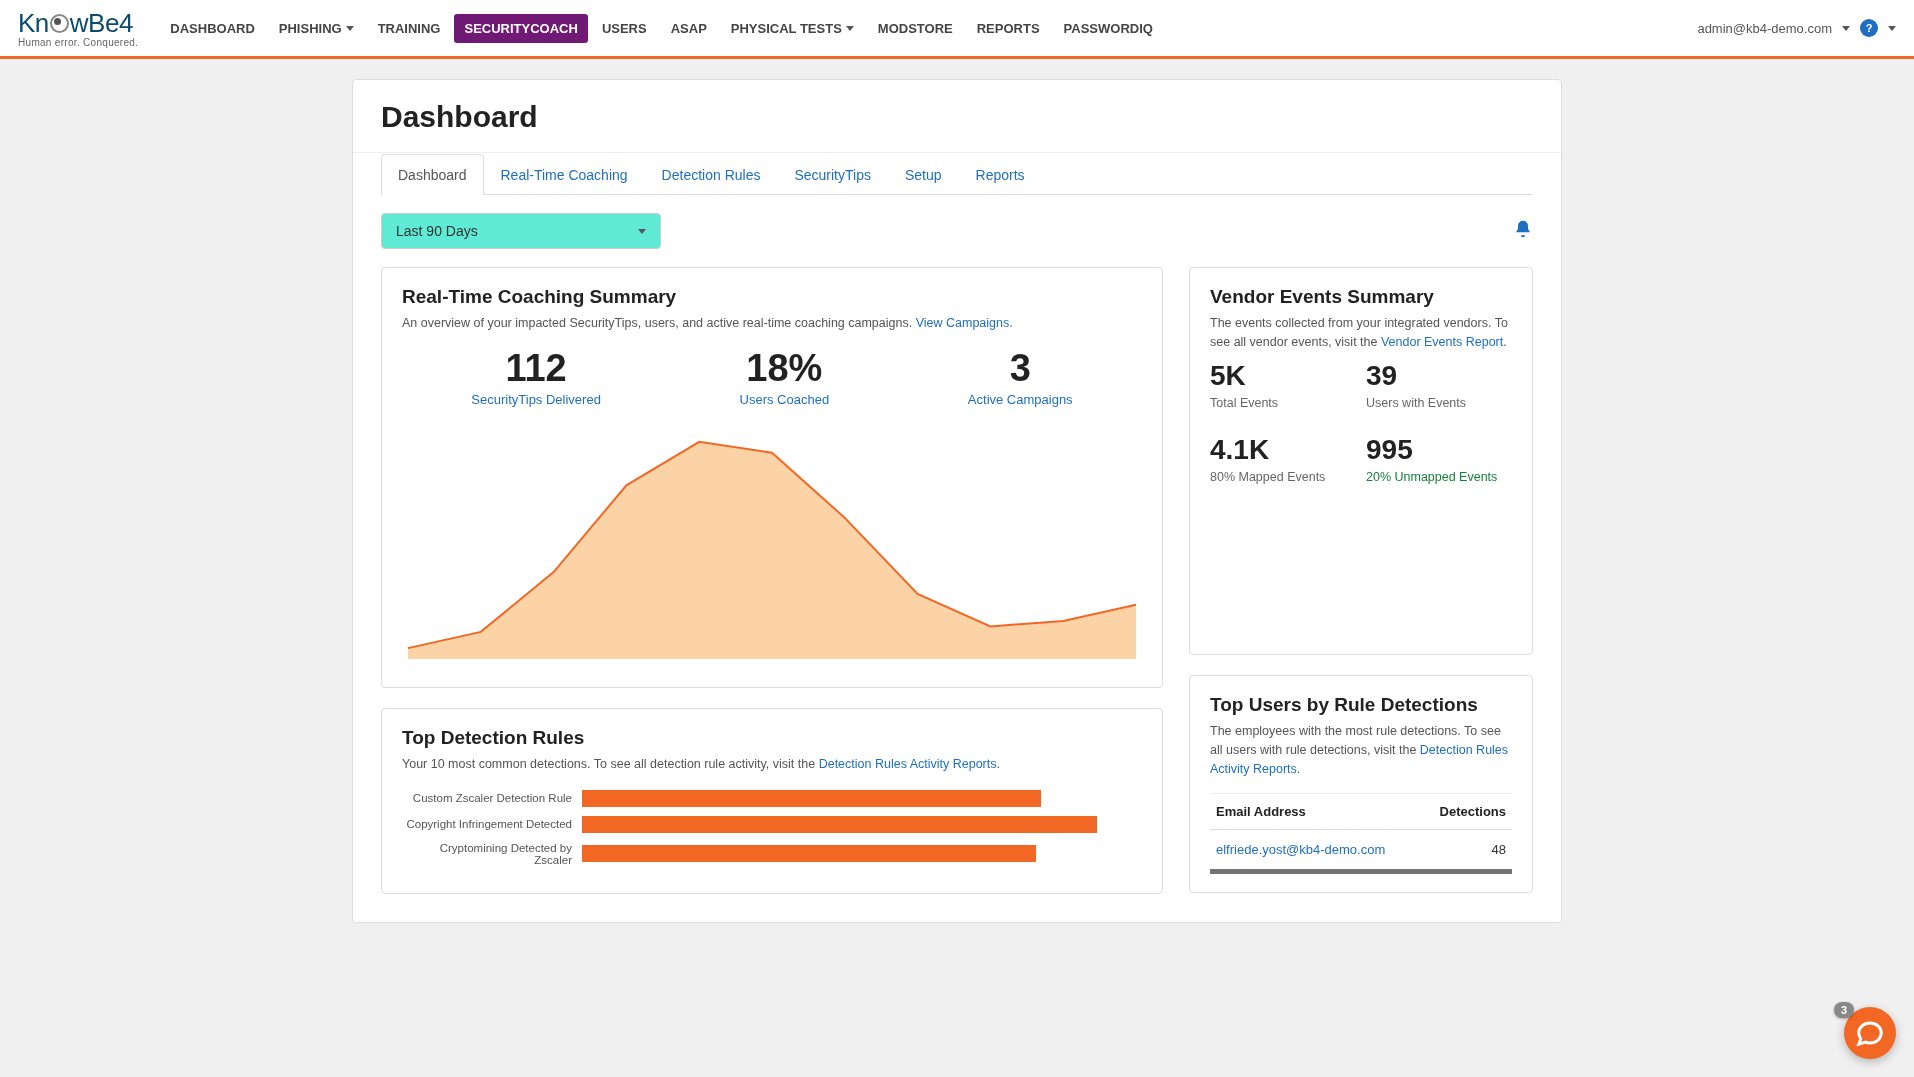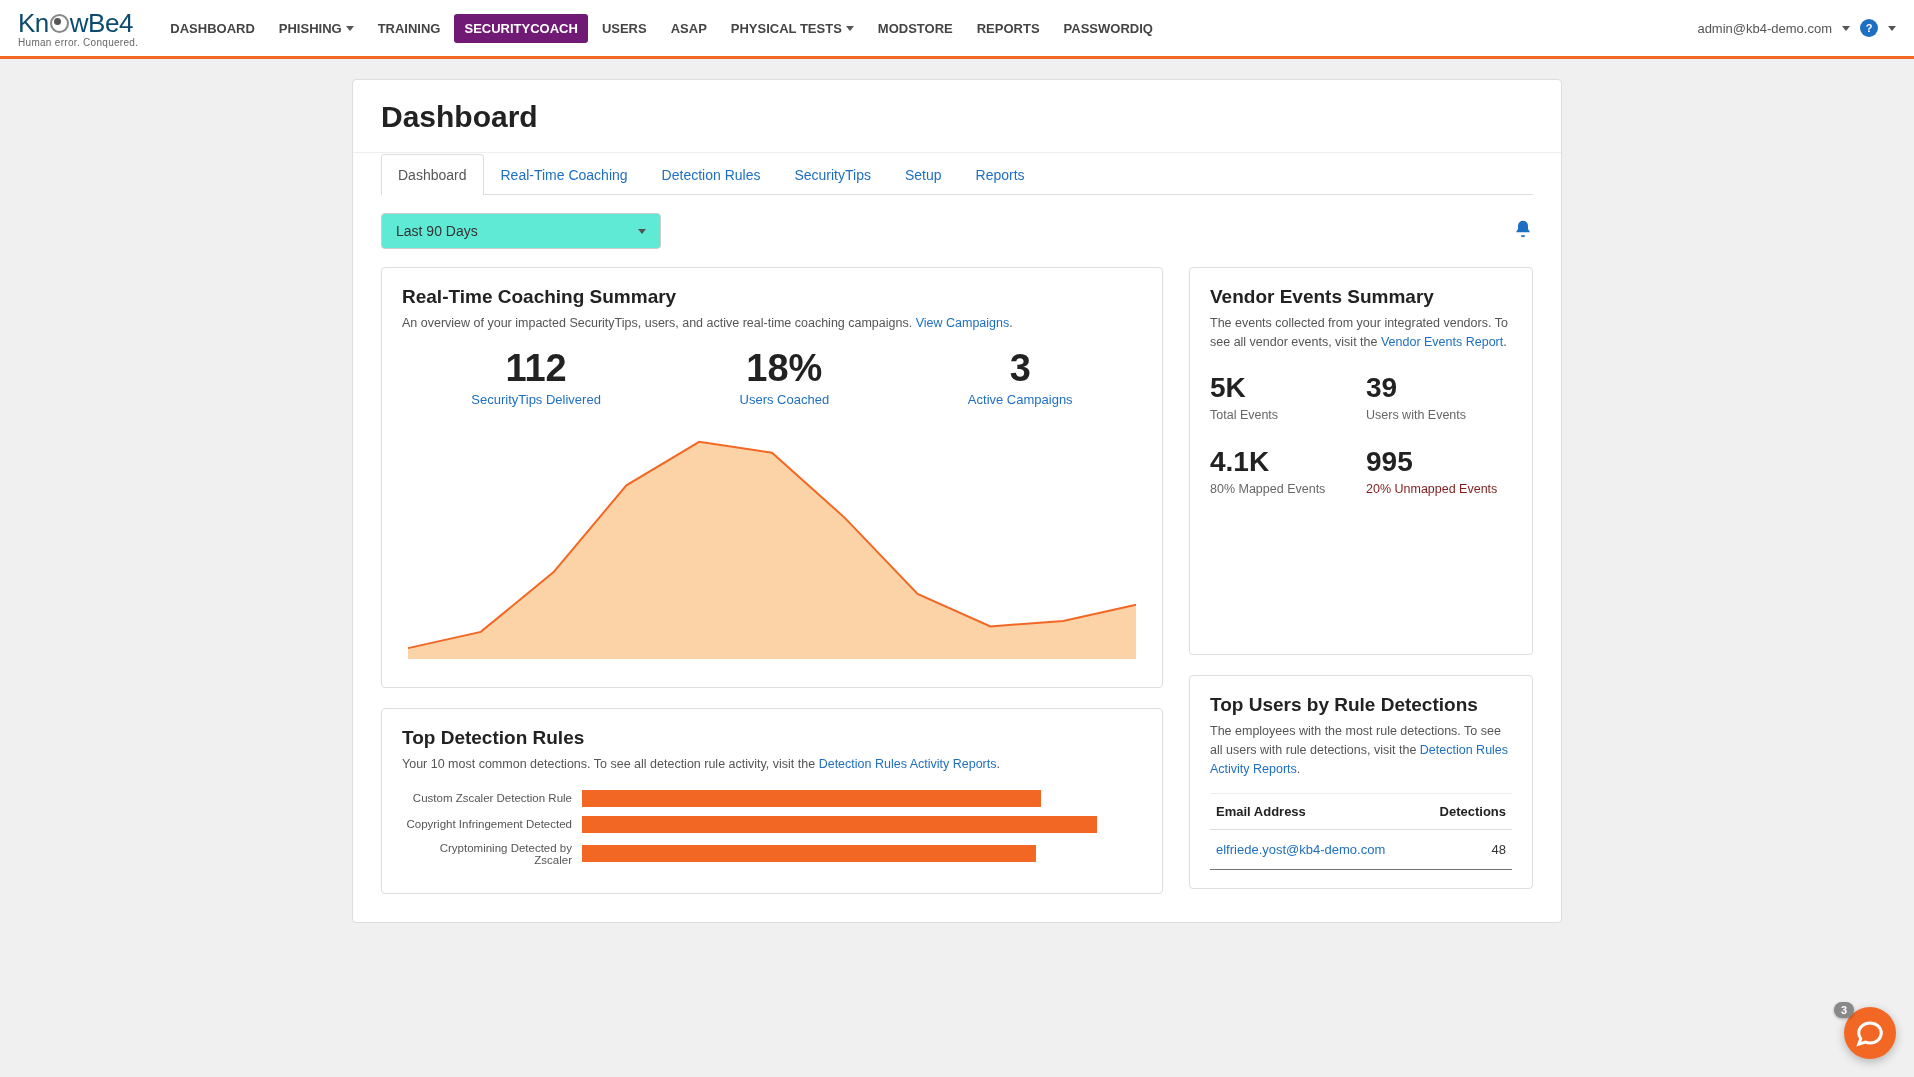--- a/index.html
+++ b/index.html
@@ -43,34 +43,34 @@
 .card-sub { font-size: 12.5px; color: #555; line-height: 1.5; }
 .card-sub a { color: #1e6fc1; }
 
 .stats-row { display: flex; justify-content: space-around; margin-top: 14px; }
 .stat { text-align: center; }
 .stat-val { font-size: 38px; font-weight: 800; color: #222; }
 .stat-label { font-size: 13px; color: #1e6fc1; margin-top: 2px; cursor: pointer; }
 
 .area-chart { margin-top: 18px; }
 
-.vendor-grid { display: grid; grid-template-columns: 1fr 1fr; gap: 24px 10px; margin-top: 20px; }
+.vendor-grid { display: grid; grid-template-columns: 1fr 1fr; gap: 24px 10px; margin-top: 8px; }
 .vstat-val { font-size: 28px; font-weight: 800; color: #222; }
 .vstat-label { font-size: 12.5px; color: #666; margin-top: 4px; }
-.vstat-label.link { color: #7f1d1d; cursor: pointer; }
+.vstat-label.link { color: #15803d; cursor: pointer; }
 
 .bar-chart { margin-top: 16px; }
 .bar-row { display: flex; align-items: center; margin-bottom: 9px; }
 .bar-label { width: 180px; text-align: right; font-size: 11.5px; color: #555; padding-right: 10px; }
 .bar-track { flex: 1; height: 17px; position: relative; }
 .bar-fill { height: 100%; background: #f26724; }
 
 .table { width: 100%; margin-top: 15px; }
 .table-head { display: flex; justify-content: space-between; padding: 10px 6px; border-bottom: 1px solid #ddd; font-size: 13px; font-weight: 700; color: #222; border-top: 1px solid #eee; }
-.table-row { display: flex; justify-content: space-between; padding: 12px 6px; border-bottom: 1px solid #737373; font-size: 13px; gap: 10px; }
+.table-row { display: flex; justify-content: space-between; padding: 12px 6px; border-bottom: 5px solid #737373; font-size: 13px; gap: 10px; }
 .table-row a { color: #1e6fc1; }
 
 .fab { position: fixed; right: 18px; bottom: 18px; width: 52px; height: 52px; border-radius: 50%; background: #f26724; display: flex; align-items: center; justify-content: center; box-shadow: 0 3px 10px rgba(0,0,0,0.25); }
 .fab-badge { position: absolute; top: -5px; left: -10px; background: #888; color: #fff; border-radius: 10px; padding: 2px 7px; font-size: 11px; font-weight: 700; box-shadow: 0 1px 3px rgba(0,0,0,0.3); }
 </style>
 </head>
 <body>
 
 <div class="topbar">
   <div class="logo">

